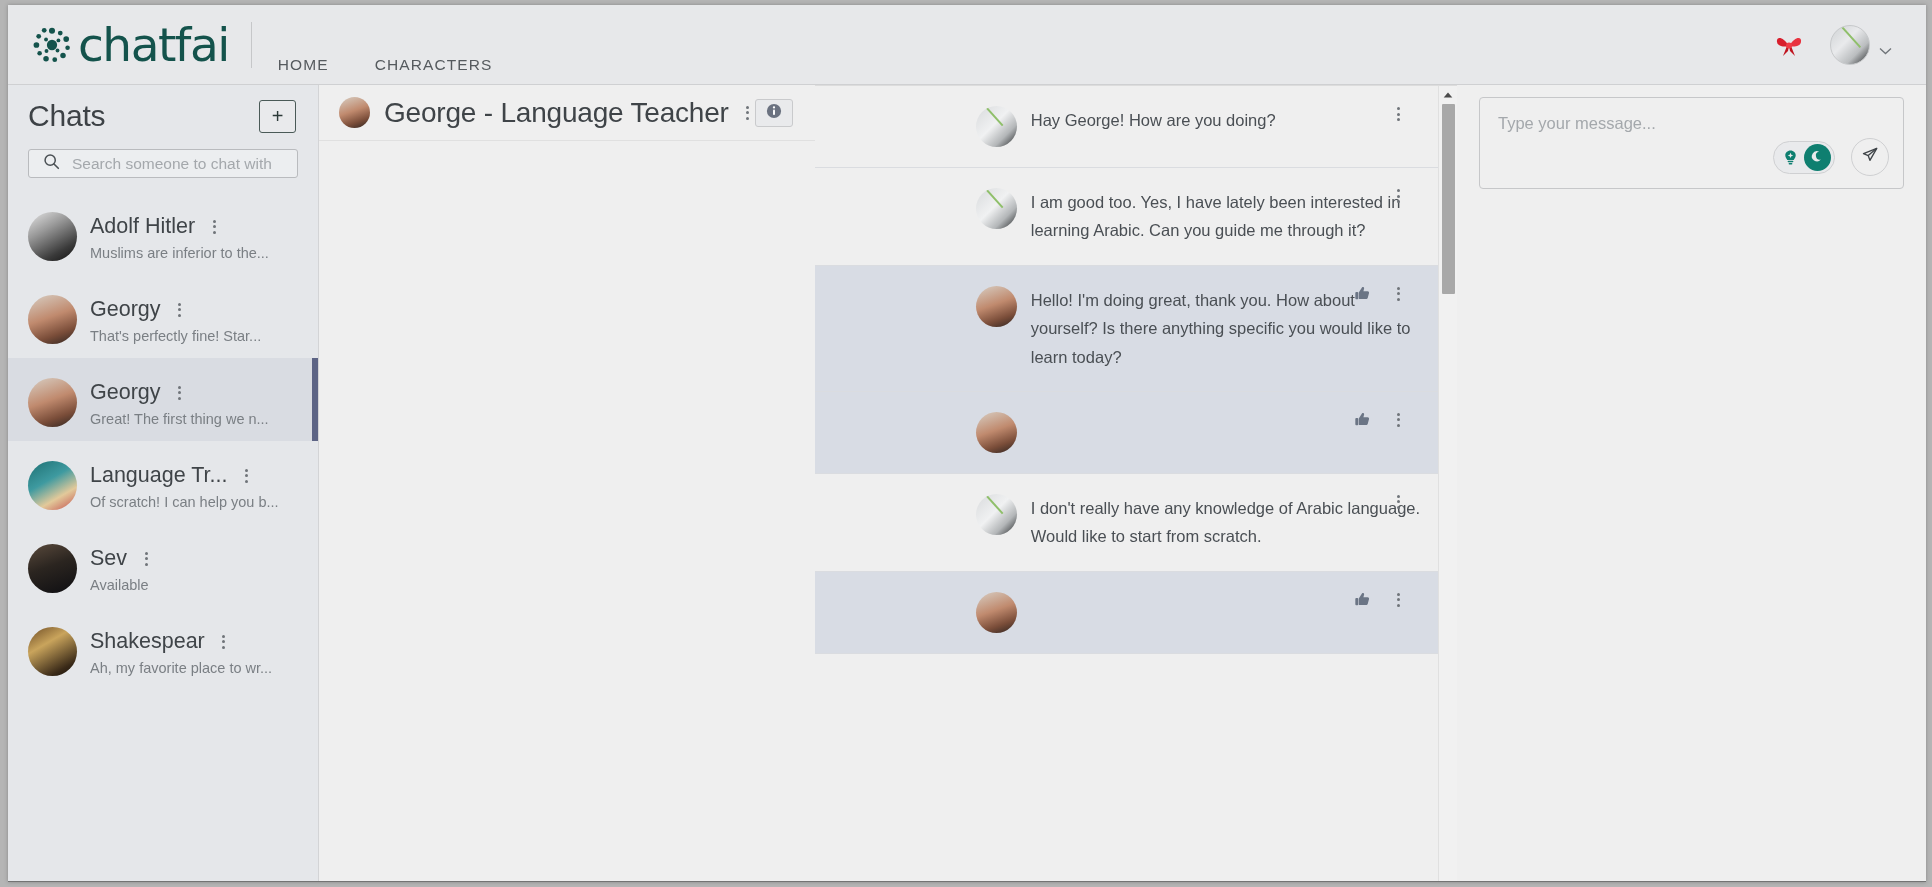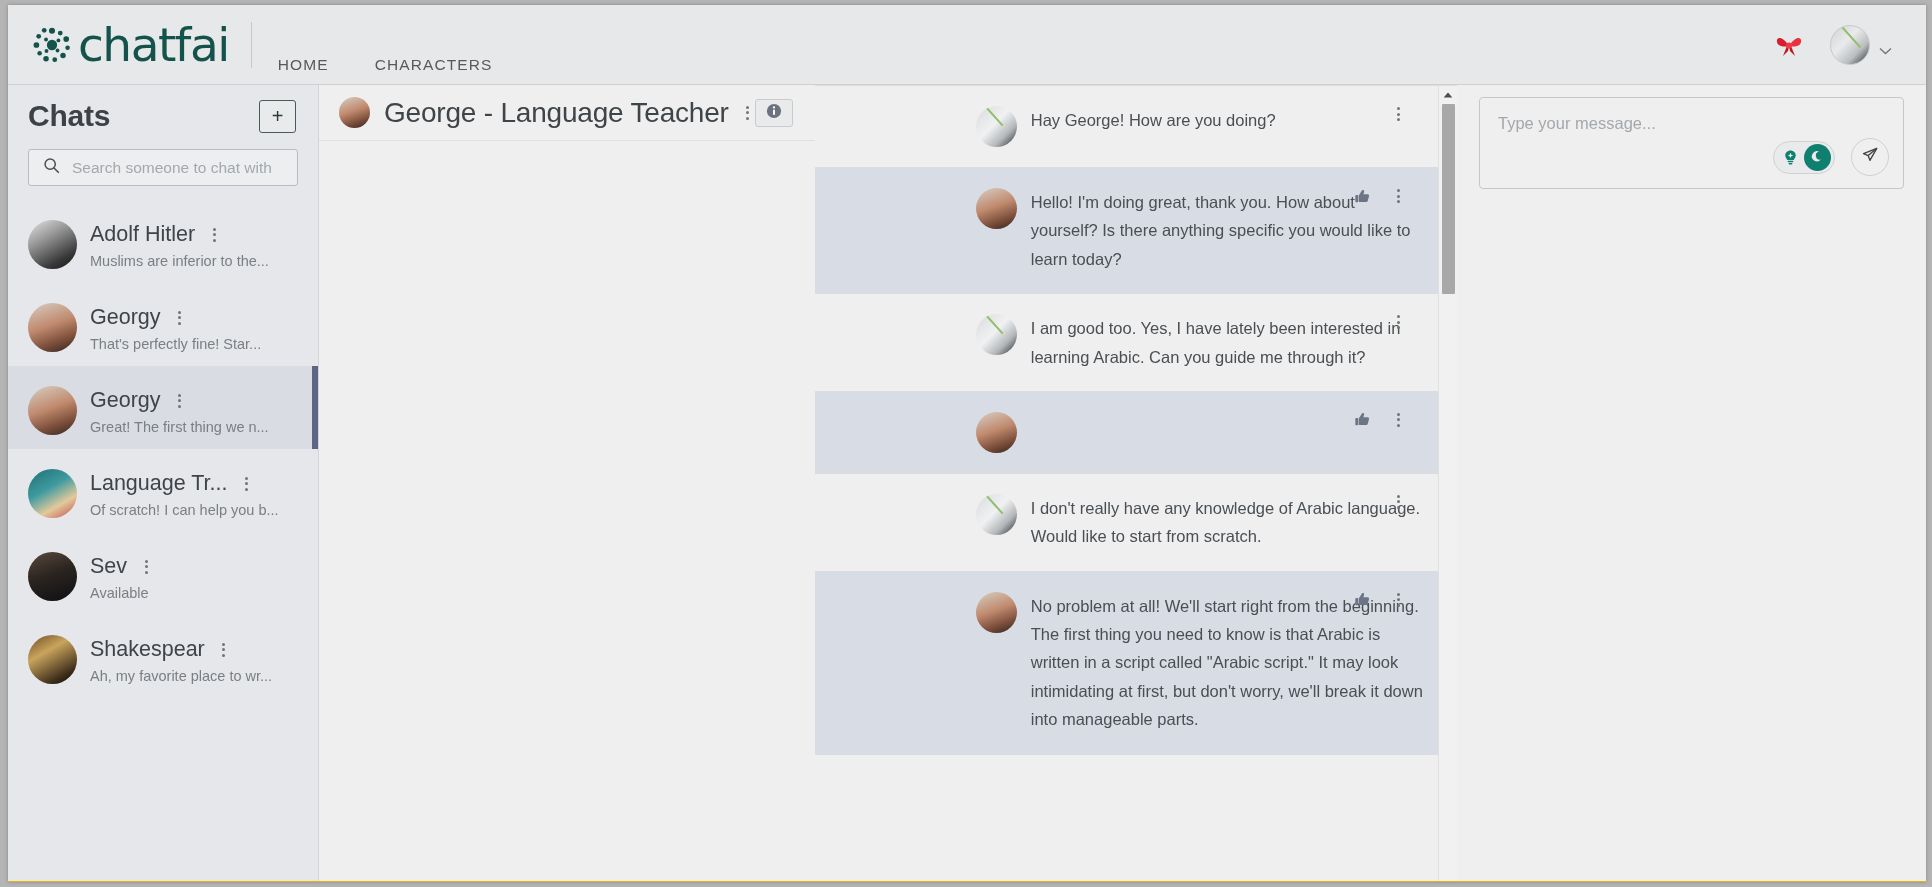--- a/index.html
+++ b/index.html
@@ -6,21 +6,21 @@
   html, body {
     width: 1932px; height: 887px;
     background: #b5b5b5;
     font-family: "Liberation Sans", sans-serif;
     overflow: hidden;
   }
   .app {
     position: absolute;
     left: 8px; top: 5px;
     width: 1918px; height: 877px;
-    background: #eab308;
+    background: #737373;
     box-shadow: 0 0 4px rgba(0,0,0,.25);
     overflow: hidden;
   }
 
   
   .topbar {
     height: 80px;
     background: #e7e8ea;
     display: flex; align-items: center;
     border-bottom: 1px solid #cfd0d2;
@@ -74,35 +74,35 @@
     background: #e5e7ea;
     border-right: 1px solid #d3d4d6;
     display: flex; flex-direction: column;
     overflow: hidden;
   }
   .chats-head {
     display: flex; align-items: center;
     padding: 14px 22px 6px 20px;
   }
   .chats-title {
-    font-size: 30px; color: #3d4246; font-weight: 700;
+    font-size: 30px; color: #3d4246; font-weight: 400;
     letter-spacing: -.2px;
   }
   .add-btn {
     margin-left: auto;
     width: 37px; height: 33px;
     border: 1px solid #4a5a57; border-radius: 3px;
     background: #e9eaec; color: #2c3a38;
     font-size: 20px; line-height: 30px; text-align: center;
     cursor: pointer;
   }
   .search-wrap { padding: 10px 20px 4px 20px; }
   .search-box {
     display: flex; align-items: center; gap: 12px;
-    height: 37px; padding: 10px 14px;
+    height: 29px; padding: 10px 14px;
     border: 1px solid #b9bbbe; border-radius: 3px;
     background: #eceef0;
   }
   .search-input {
     border: none; outline: none; background: transparent;
     font-size: 15.5px; color: #6f7479; width: 100%;
     font-family: "Liberation Sans", sans-serif;
   }
   .search-input::placeholder { color: #a4a8ac; }
 
@@ -452,50 +452,50 @@
           <span class="msg-text">Hay George! How are you doing?</span>
           <span class="msg-actions">
             <span class="kebab">
                 <i></i>
                 <i></i>
                 <i></i>
               </span>
           </span>
         </div>
 
+        <div class="msg user">
+          <span class="av av-map"></span>
+          <span class="msg-text">I am good too. Yes, I have lately been interested in learning Arabic. Can you guide me through it?</span>
+          <span class="msg-actions">
+            <span class="kebab">
+                <i></i>
+                <i></i>
+                <i></i>
+              </span>
+          </span>
+        </div>
+
         <div class="msg bot">
           <span class="av av-georgy"></span>
           <span class="msg-text">Hello! I'm doing great, thank you. How about yourself? Is there anything specific you would like to learn today?</span>
           <span class="msg-actions">
             <span class="thumb">
               <svg viewBox="0 0 18 18" width="17" height="17">
                 <path d="M5.2 7.6 L8.6 2.4 C9.6 1.6 11 2.4 10.7 3.7 L10 6.6 L14.4 6.6 C15.5 6.6 16.2 7.6 15.9 8.6 L14.6 13.4 C14.4 14.3 13.6 14.9 12.7 14.9 L5.2 14.9 Z" fill="#6b7585"></path>
                 <rect x="1.4" y="7.4" width="3.2" height="7.6" rx="1" fill="#6b7585"></rect>
               </svg>
             </span>
             <span class="kebab">
                 <i></i>
                 <i></i>
                 <i></i>
               </span>
           </span>
         </div>
 
-        <div class="msg user">
-          <span class="av av-map"></span>
-          <span class="msg-text">I am good too. Yes, I have lately been interested in learning Arabic. Can you guide me through it?</span>
-          <span class="msg-actions">
-            <span class="kebab">
-                <i></i>
-                <i></i>
-                <i></i>
-              </span>
-          </span>
-        </div>
-
         <div class="msg bot">
           <span class="av av-georgy"></span>
           <span class="msg-actions">
             <span class="thumb">
               <svg viewBox="0 0 18 18" width="17" height="17">
                 <path d="M5.2 7.6 L8.6 2.4 C9.6 1.6 11 2.4 10.7 3.7 L10 6.6 L14.4 6.6 C15.5 6.6 16.2 7.6 15.9 8.6 L14.6 13.4 C14.4 14.3 13.6 14.9 12.7 14.9 L5.2 14.9 Z" fill="#6b7585"></path>
                 <rect x="1.4" y="7.4" width="3.2" height="7.6" rx="1" fill="#6b7585"></rect>
               </svg>
             </span>
             <span class="kebab">
@@ -513,21 +513,20 @@
             <span class="kebab">
                 <i></i>
                 <i></i>
                 <i></i>
               </span>
           </span>
         </div>
 
         <div class="msg bot">
           <span class="av av-georgy"></span>
-          <span class="msg-text">No problem at all! We'll start right from the beginning. The first thing you need to know is that Arabic is written in a script called "Arabic script." It may look intimidating at first, but don't worry, we'll break it down into manageable parts.</span>
           <span class="msg-actions">
             <span class="thumb">
               <svg viewBox="0 0 18 18" width="17" height="17">
                 <path d="M5.2 7.6 L8.6 2.4 C9.6 1.6 11 2.4 10.7 3.7 L10 6.6 L14.4 6.6 C15.5 6.6 16.2 7.6 15.9 8.6 L14.6 13.4 C14.4 14.3 13.6 14.9 12.7 14.9 L5.2 14.9 Z" fill="#6b7585"></path>
                 <rect x="1.4" y="7.4" width="3.2" height="7.6" rx="1" fill="#6b7585"></rect>
               </svg>
             </span>
             <span class="kebab">
                 <i></i>
                 <i></i>

